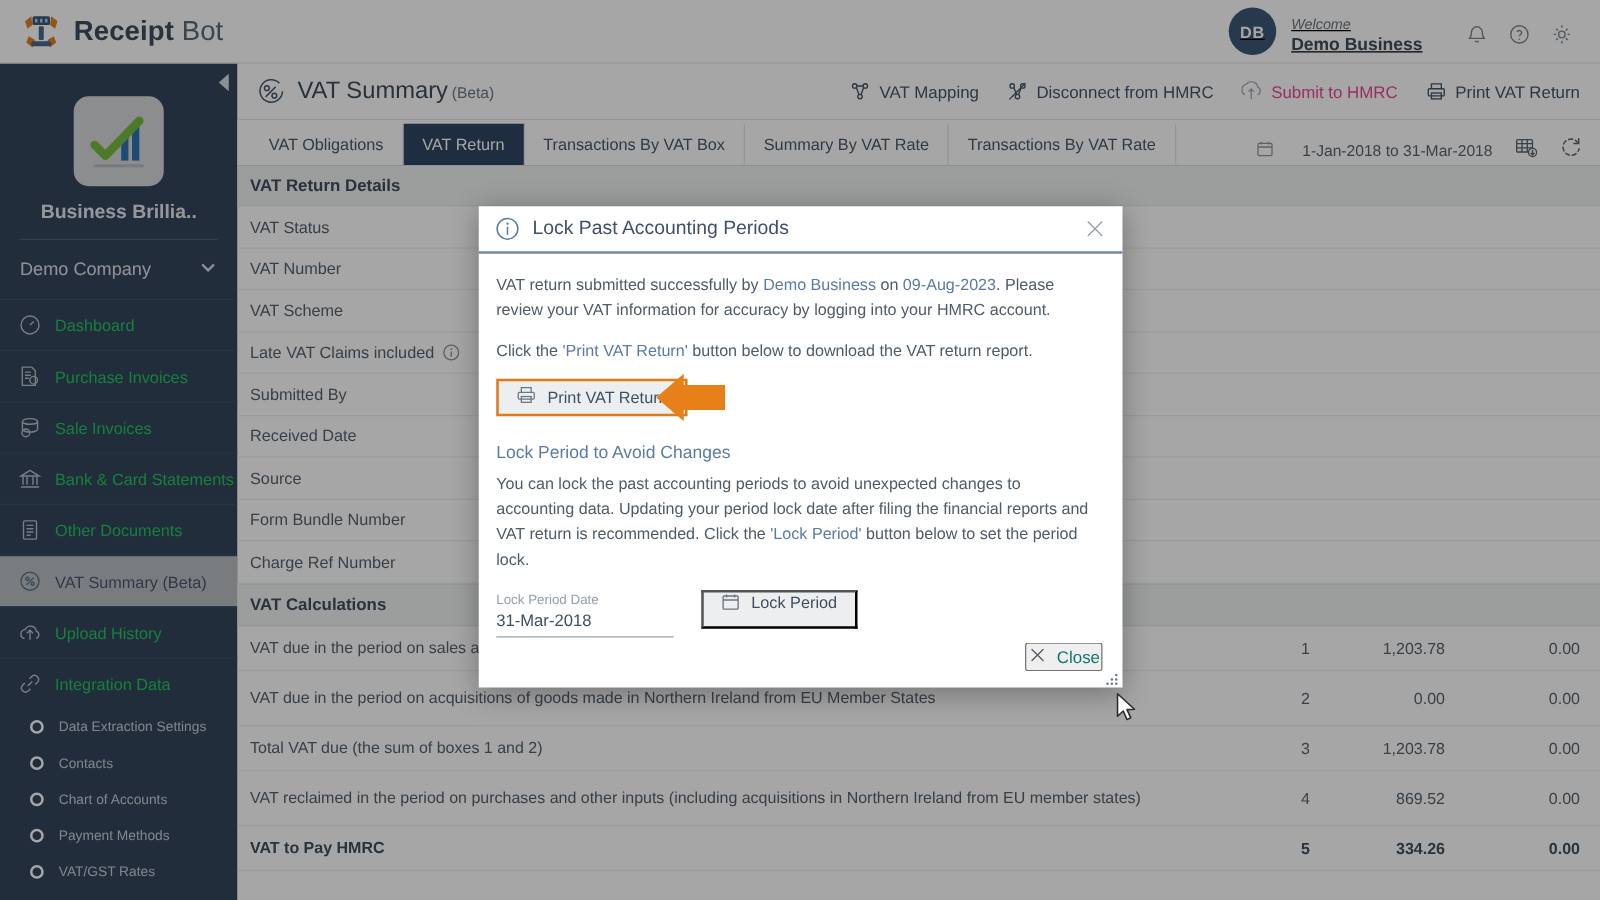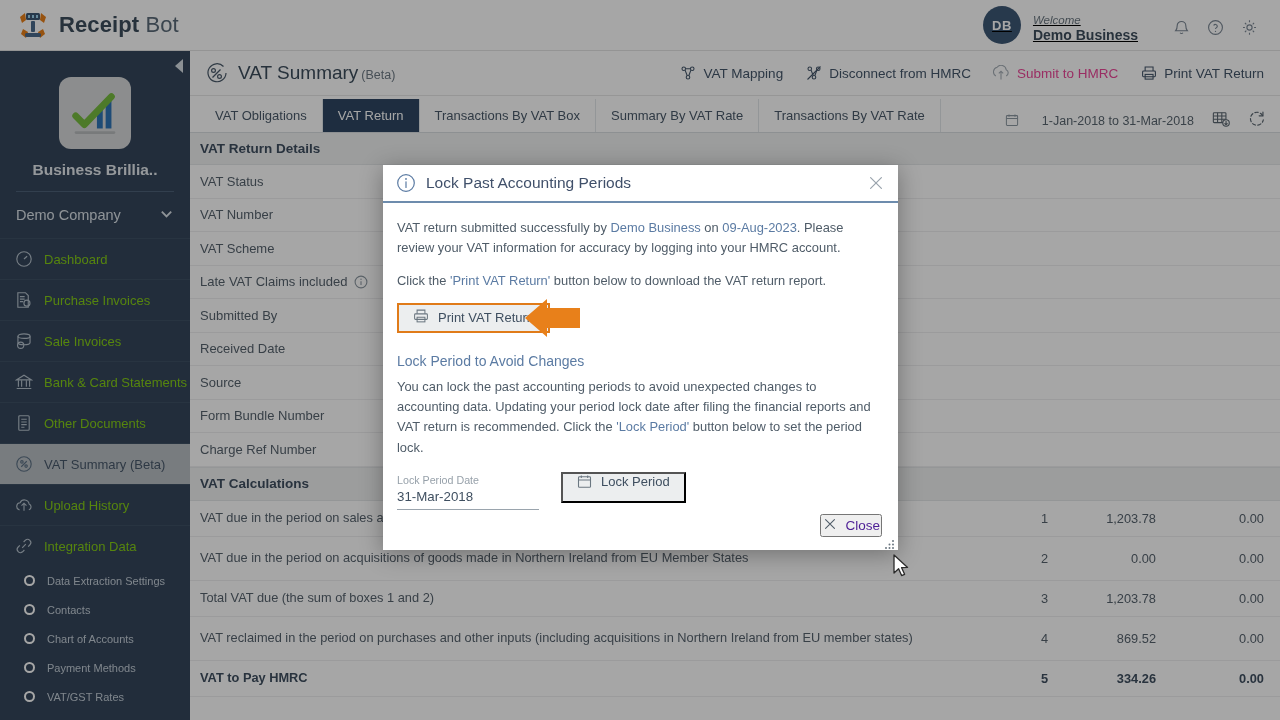--- a/index.html
+++ b/index.html
@@ -66,21 +66,21 @@
     margin-top: 12px;
   }
   .company-sep { height: 1px; background: #4e6278; margin: 12px 16px 0 16px; }
   .company-select {
     display: flex; align-items: center; justify-content: space-between;
     padding: 14px 16px 14px 16px; font-size: 14.5px; color: #dbe2e9;
   }
   .nav-item {
     display: flex; align-items: center; gap: 11px;
     height: 41px; padding-left: 14px;
-    font-size: 13px; color: #84cc16;
+    font-size: 13px; color: #22c55e;
     border-top: 1px solid #3e5065;
   }
   .nav-item.active { background: #b9bfc4; color: #48586a; }
   .nav-item .nicon { width: 19px; height: 19px; flex: 0 0 19px; display:flex; align-items:center; justify-content:center; }
   .sub-item {
     display: flex; align-items: center; gap: 12px;
     height: 29px; padding-left: 24px;
     font-size: 11px; color: #c4ced8;
   }
   .sub-bullet {
@@ -200,21 +200,21 @@
     height: 31px; padding: 0 14px; margin-bottom: 7px;
     background: #eceeef; font-size: 13px; color: #3f4f60;
   }
 
   .modal-foot {
     position: absolute; left: 0; right: 0; bottom: 0; height: 50px;
     display: flex; align-items: center; justify-content: flex-end; padding-right: 16px;
   }
   .btn-close {
     display: inline-flex; align-items: center; gap: 7px;
-    font-size: 13.5px; color: #4c1d95;
+    font-size: 13.5px; color: #0f766e;
   }
   .resize-grip {
     position: absolute; right: 3px; bottom: 3px; width: 11px; height: 11px; color: #6b7781;
   }
 
   .cursor { position: absolute; left: 893px; top: 554px; width: 17px; height: 25px; z-index: 200; }
 </style>
 </head>
 <body>
 

